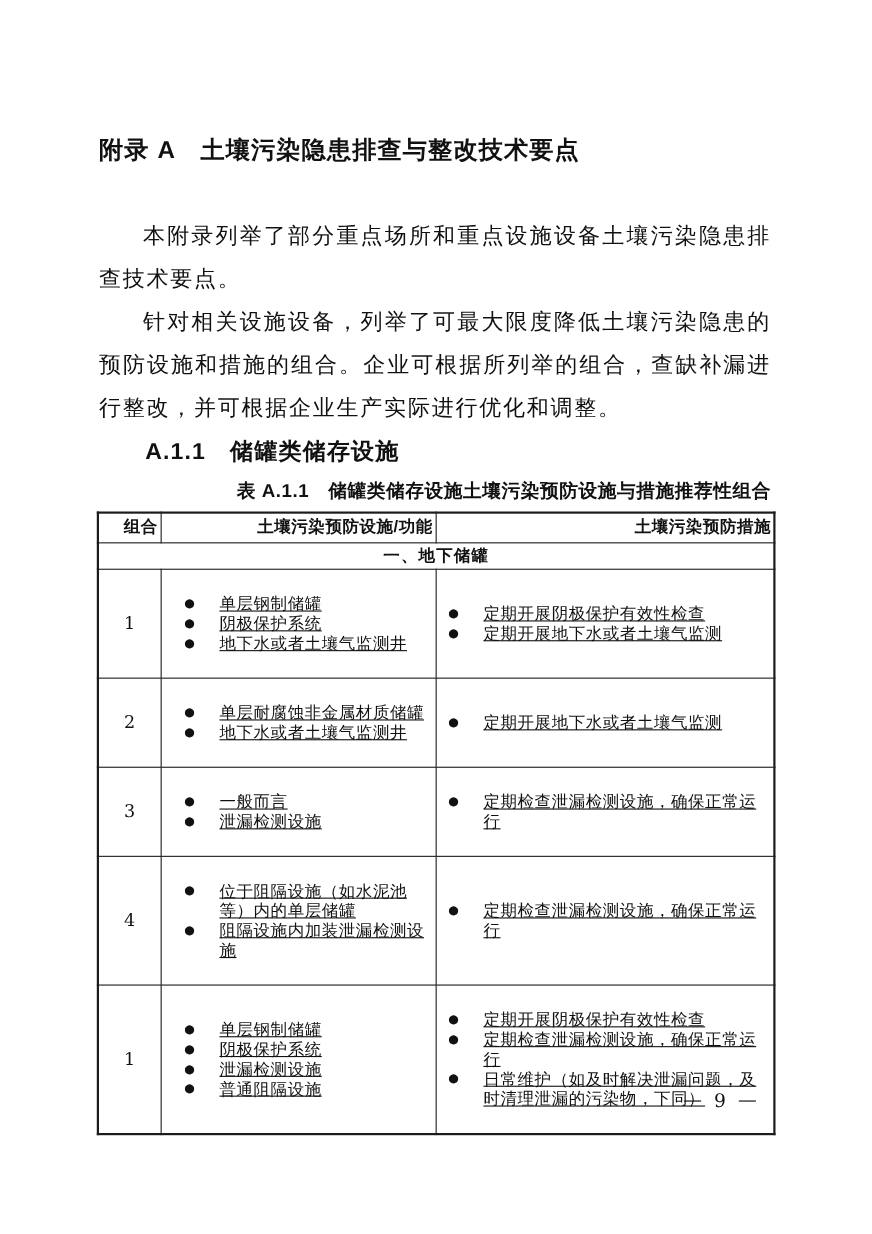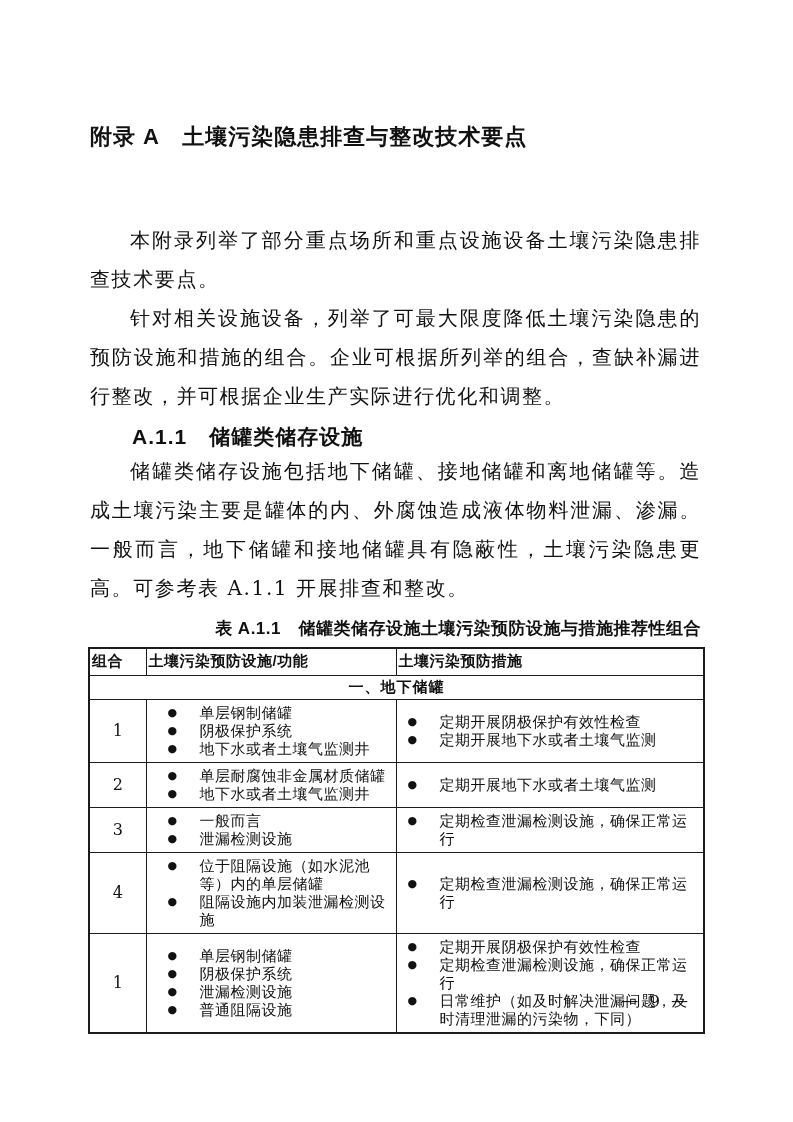--- a/index.html
+++ b/index.html
@@ -15,21 +15,21 @@
   }
   .title {
     margin: 0; font-family: "Liberation Sans", "DejaVu Sans", sans-serif;
     font-size: 22px; font-weight: 700; line-height: 30px;
     letter-spacing: 1px; white-space: nowrap;
   }
   .body-para {
     margin: 0; font-size: 20px; line-height: 39px;
     text-align: justify; text-indent: 2em; letter-spacing: 1.6px;
   }
-  .body-para.first { margin-top: 69px; }
+  .body-para.first { margin-top: 43px; }
   .h2 {
     margin: 4px 0 0 42px; font-family: "Liberation Sans", "DejaVu Sans", sans-serif;
     font-size: 20px; font-weight: 700; line-height: 31px; letter-spacing: 1px;
   }
   .h3 {
     margin: 5px 0 0 42px; font-family: Liberation Sans, sans-serif;
     font-size: 21px; font-weight: 700; line-height: 31px; letter-spacing: 1px;
   }
   .caption {
     margin-top: 8px; text-align: right;
@@ -41,29 +41,29 @@
     border-collapse: collapse; table-layout: fixed;
     border: 2px solid #1c1c1c;
   }
   table.combos th, table.combos td {
     border: 1px solid #1c1c1c; box-sizing: border-box;
     vertical-align: middle;
   }
   table.combos th {
     font-family: "Liberation Sans", "DejaVu Sans", sans-serif;
     font-size: 15px; font-weight: 700; height: 27px;
-    text-align: left; letter-spacing: 0.5px; padding: 2px;
+    text-align: right; letter-spacing: 0.5px; padding: 2px;
   }
   tr.group-row td {
     font-family: "Liberation Sans", "DejaVu Sans", sans-serif;
     font-size: 15px; font-weight: 700; height: 24px;
     padding: 2px 8px; letter-spacing: 1px; text-align: center;
   }
   td.combo-cell { text-align: center; font-size: 16px; }
-  td.bullets-cell { padding: 2px 2px; }
+  td.bullets-cell { padding: 20px 2px; text-decoration: underline; }
   ul.bullet-list { list-style: none; margin: 2px 0; padding: 0 2px 0 18px; }
   ul.bullet-list.measures { padding-left: 8px; }
   ul.bullet-list li {
     font-size: 15px; line-height: 18px; letter-spacing: 0.5px;
     position: relative; padding-left: 33px; text-align: left;
   }
   ul.bullet-list li::before {
     content: "●"; position: absolute; left: 1px; top: 0;
     font-size: 11px; line-height: 18px;
   }
@@ -78,21 +78,20 @@
 
 <div class="page">
 
   <h1 class="title">附录 A　土壤污染隐患排查与整改技术要点</h1>
 
   <p class="body-para first">本附录列举了部分重点场所和重点设施设备土壤污染隐患排查技术要点。</p>
   <p class="body-para">针对相关设施设备，列举了可最大限度降低土壤污染隐患的预防设施和措施的组合。企业可根据所列举的组合，查缺补漏进行整改，并可根据企业生产实际进行优化和调整。</p>
 
   <h3 class="h3">A.1.1　储罐类储存设施</h3>
 
-  <p class="body-para">储罐类储存设施包括地下储罐、接地储罐和离地储罐等。造成土壤污染主要是罐体的内、外腐蚀造成液体物料泄漏、渗漏。一般而言，地下储罐和接地储罐具有隐蔽性，土壤污染隐患更高。可参考表 A.1.1 开展排查和整改。</p>
 
   <div class="caption">表 A.1.1　储罐类储存设施土壤污染预防设施与措施推荐性组合</div>
 
   <table class="combos">
     <colgroup>
       <col style="width:57px">
       <col style="width:250px">
       <col style="width:308px">
     </colgroup>
     <thead>

